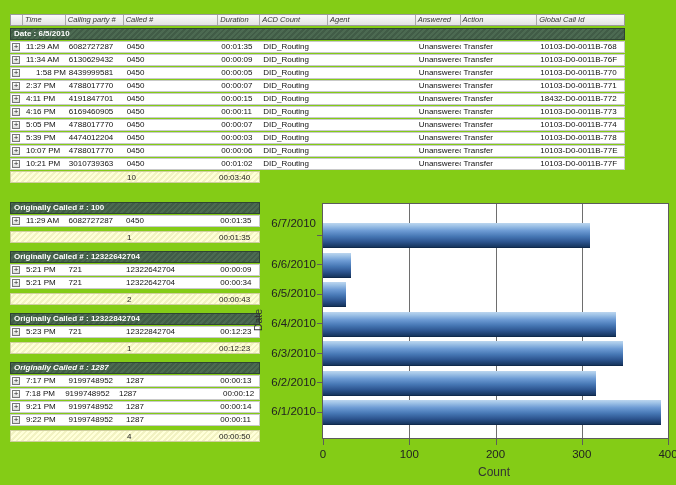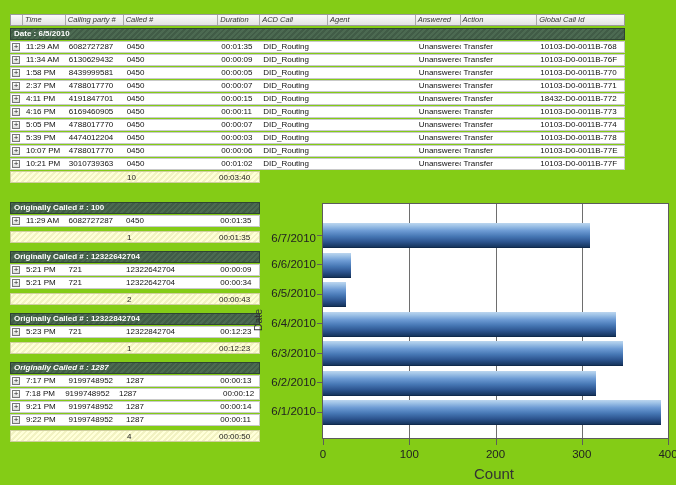--- a/index.html
+++ b/index.html
@@ -45,35 +45,35 @@
   .gridline{position:absolute;top:0;bottom:0;width:1px;background:#6e6e6e;z-index:1;}
   .bar{position:absolute;left:0;height:25px;z-index:2;
        background:linear-gradient(to bottom,#bcd6ef 0%,#9fc3e7 12%,#6d9bd4 32%,#4677b4 56%,#2d5590 78%,#16355e 100%);
        border-bottom:1px solid #102a4d;box-sizing:border-box;}
   .ytick{position:absolute;height:1px;width:5px;background:#5c5c5c;}
   .ylabel-txt{position:absolute;width:70px;text-align:right;white-space:nowrap;}
   .xtick{position:absolute;width:1px;height:6px;background:#5c5c5c;}
   .xlabel-txt{position:absolute;transform:translateX(-50%);white-space:nowrap;}
   .ylab{position:absolute;left:12px;top:125px;writing-mode:vertical-rl;
         transform:translateY(-50%) rotate(180deg);font-size:10.5px;color:#333;}
-  .xlab{position:absolute;left:254px;top:270px;transform:translateX(-50%);font-size:15px;color:#333;}
+  .xlab{position:absolute;left:254px;top:270px;transform:translateX(-50%);font-size:12px;color:#333;}
 </style>
 </head>
 <body>
 
 <div class="screen">
 
   <div id="top-table">
     <div class="hdr" id="hdr-row">
         <div class="hc" style="width: 12px;"></div>
         <div class="hc" style="width: 43px;">Time</div>
         <div class="hc" style="width: 58px;">Calling party #</div>
         <div class="hc" style="width: 95px;">Called #</div>
         <div class="hc" style="width: 42px;">Duration</div>
-        <div class="hc" style="width: 68px;">ACD Call</div>
+        <div class="hc" style="width: 68px;">ACD Count</div>
         <div class="hc" style="width: 88px;">Agent</div>
         <div class="hc" style="width: 45px;">Answered</div>
         <div class="hc" style="width: 77px;">Action</div>
         <div class="hc" style="width: 87px;">Global Call Id</div>
       </div>
     <div class="gbar">Date : 6/5/2010</div>
     <div id="wide-group">
         <div class="group">
           <div class="row" style="width: 615px;">
             <div class="c expand-cell" style="width: 12px;"><div class="expand-box">+</div></div>
@@ -94,21 +94,21 @@
             <div class="c" style="width: 95px;">0450</div>
             <div class="c" style="width: 42px;">00:00:09</div>
             <div class="c" style="width: 68px;">DID_Routing</div>
             <div class="c" style="width: 88px;"></div>
             <div class="c" style="width: 45px;">Unanswered</div>
             <div class="c" style="width: 77px;">Transfer</div>
             <div class="c" style="width: 87px;">10103-D0-0011B-76F</div>
           </div>
           <div class="row" style="width: 615px;">
             <div class="c expand-cell" style="width: 12px;"><div class="expand-box">+</div></div>
-            <div class="c" style="width: 43px;">1:58 PM</div>
+            <div class="c" style="width: 43px; text-align: right;">1:58 PM</div>
             <div class="c" style="width: 58px;">8439999581</div>
             <div class="c" style="width: 95px;">0450</div>
             <div class="c" style="width: 42px;">00:00:05</div>
             <div class="c" style="width: 68px;">DID_Routing</div>
             <div class="c" style="width: 88px;"></div>
             <div class="c" style="width: 45px;">Unanswered</div>
             <div class="c" style="width: 77px;">Transfer</div>
             <div class="c" style="width: 87px;">10103-D0-0011B-770</div>
           </div>
           <div class="row" style="width: 615px;">
@@ -298,21 +298,21 @@
         <div class="bar" title="310" style="top: 19.25px; width: 267px; height: 25px; background: linear-gradient(rgb(188, 214, 239) 0%, rgb(159, 195, 231) 12%, rgb(109, 155, 212) 32%, rgb(70, 119, 180) 56%, rgb(45, 85, 144) 78%, rgb(22, 53, 94) 100%);"></div>
         <div class="bar" title="33" style="top: 48.75px; width: 28px; height: 25px; background: linear-gradient(rgb(188, 214, 239) 0%, rgb(159, 195, 231) 12%, rgb(109, 155, 212) 32%, rgb(70, 119, 180) 56%, rgb(45, 85, 144) 78%, rgb(22, 53, 94) 100%);"></div>
         <div class="bar" title="27" style="top: 78.25px; width: 23px; height: 25px; background: linear-gradient(rgb(188, 214, 239) 0%, rgb(159, 195, 231) 12%, rgb(109, 155, 212) 32%, rgb(70, 119, 180) 56%, rgb(45, 85, 144) 78%, rgb(22, 53, 94) 100%);"></div>
         <div class="bar" title="340" style="top: 107.75px; width: 293px; height: 25px; background: linear-gradient(rgb(188, 214, 239) 0%, rgb(159, 195, 231) 12%, rgb(109, 155, 212) 32%, rgb(70, 119, 180) 56%, rgb(45, 85, 144) 78%, rgb(22, 53, 94) 100%);"></div>
         <div class="bar" title="348" style="top: 137.25px; width: 300px; height: 25px; background: linear-gradient(rgb(188, 214, 239) 0%, rgb(159, 195, 231) 12%, rgb(109, 155, 212) 32%, rgb(70, 119, 180) 56%, rgb(45, 85, 144) 78%, rgb(22, 53, 94) 100%);"></div>
         <div class="bar" title="317" style="top: 166.75px; width: 273px; height: 25px; background: linear-gradient(rgb(188, 214, 239) 0%, rgb(159, 195, 231) 12%, rgb(109, 155, 212) 32%, rgb(70, 119, 180) 56%, rgb(45, 85, 144) 78%, rgb(22, 53, 94) 100%);"></div>
         <div class="bar" title="392" style="top: 196.25px; width: 338px; height: 25px; background: linear-gradient(rgb(188, 214, 239) 0%, rgb(159, 195, 231) 12%, rgb(109, 155, 212) 32%, rgb(70, 119, 180) 56%, rgb(45, 85, 144) 78%, rgb(22, 53, 94) 100%);"></div>
       </div>
     <div class="ylab">Date</div>
     <div class="xlab">Count</div>
-  <div class="ylabel-txt" style="left: 6px; top: 37px;">6/7/2010</div>
+  <div class="ylabel-txt" style="left: 6px; top: 22px;">6/7/2010</div>
       <div class="ytick" style="left: 77px; top: 39.75px;"></div>
       <div class="ylabel-txt" style="left: 6px; top: 62.75px;">6/6/2010</div>
       <div class="ytick" style="left: 77px; top: 69.25px;"></div>
       <div class="ylabel-txt" style="left: 6px; top: 92.25px;">6/5/2010</div>
       <div class="ytick" style="left: 77px; top: 98.75px;"></div>
       <div class="ylabel-txt" style="left: 6px; top: 121.75px;">6/4/2010</div>
       <div class="ytick" style="left: 77px; top: 128.25px;"></div>
       <div class="ylabel-txt" style="left: 6px; top: 152px;">6/3/2010</div>
       <div class="ytick" style="left: 77px; top: 157.75px;"></div>
       <div class="ylabel-txt" style="left: 6px; top: 180.75px;">6/2/2010</div>

